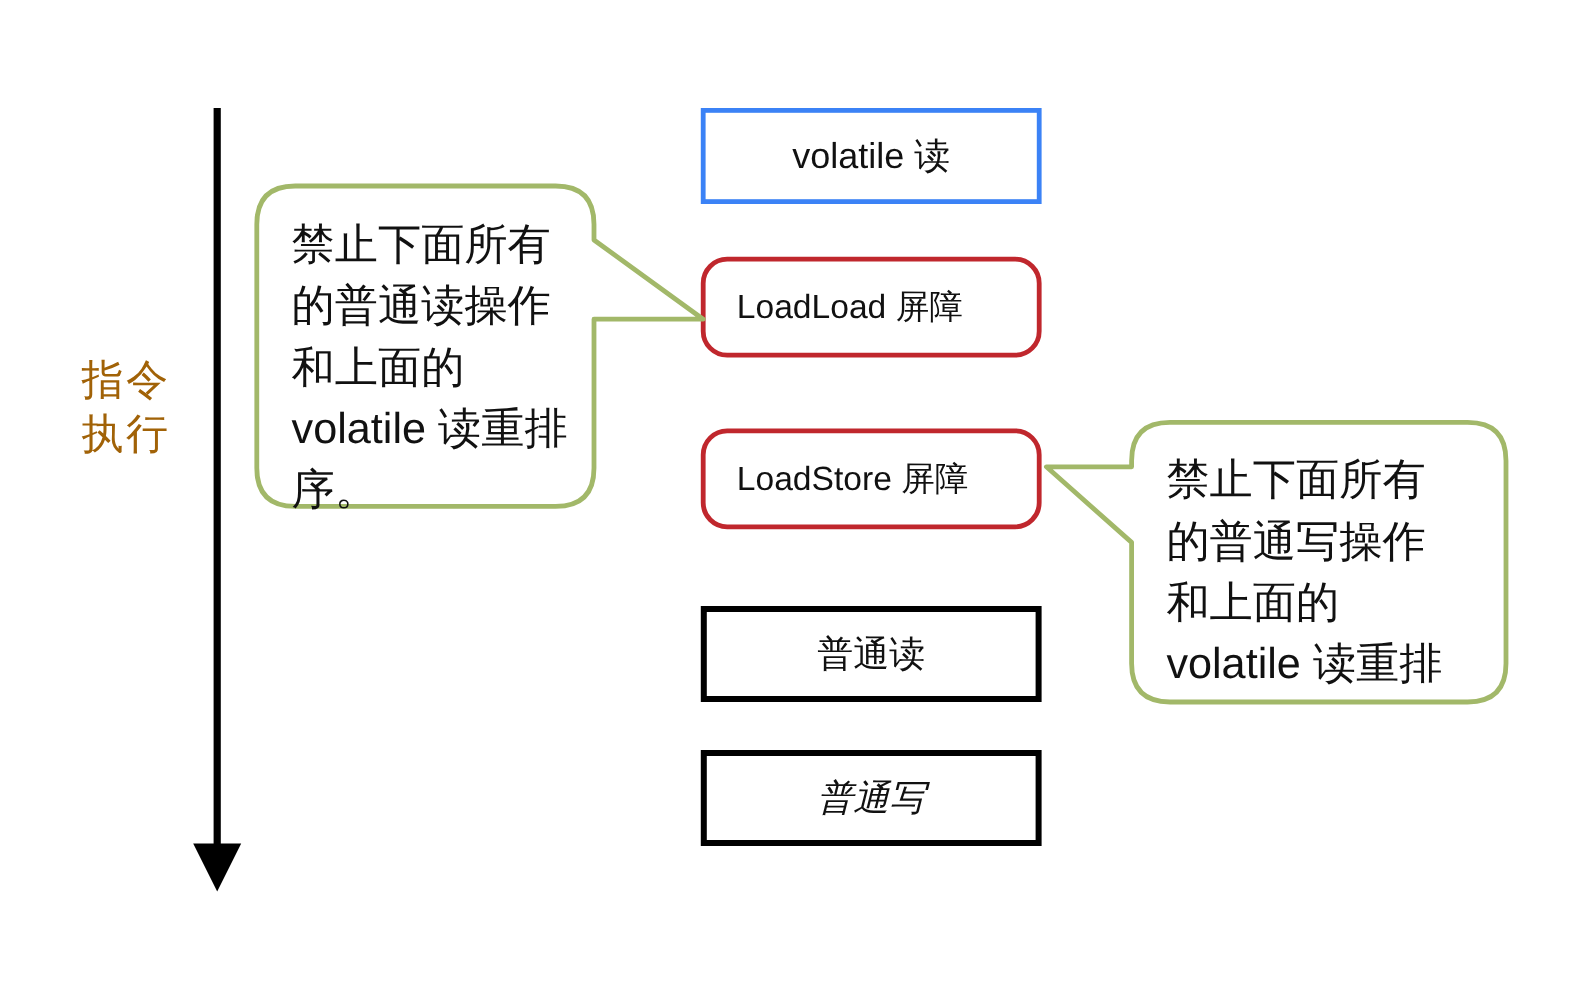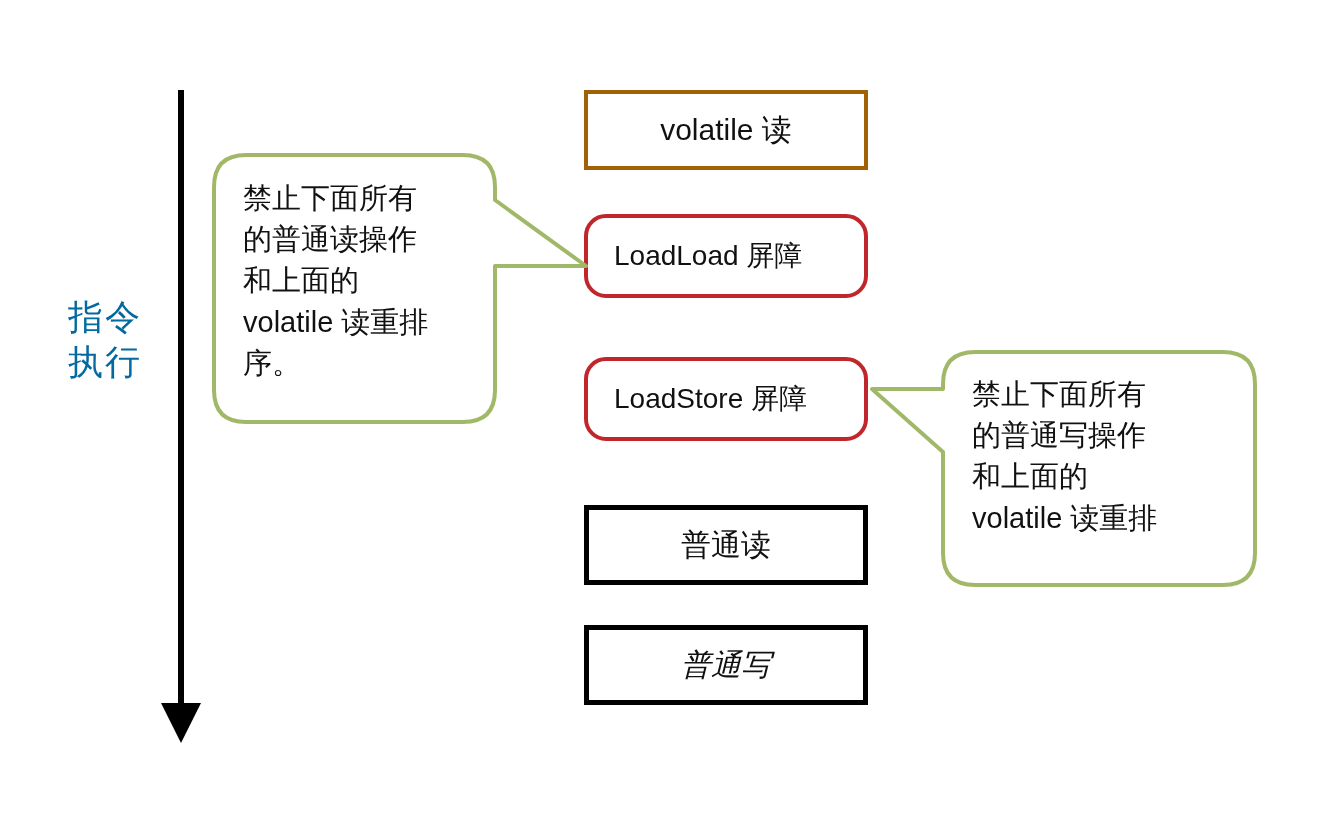--- a/index.html
+++ b/index.html
@@ -28,42 +28,42 @@
     pointer-events: none;
   }
   #axis-label {
     position: absolute;
     left: 40px;
     top: 295px;
     width: 130px;
     text-align: center;
     font-size: 35px;
     line-height: 1.28;
-    color: #0369a1;
+    color: #a16207;
     letter-spacing: 2px;
     white-space: pre-line;
   }
 
   
   .op-box {
     position: absolute;
     box-sizing: border-box;
     background: #ffffff;
     display: flex;
     align-items: center;
   }
   .op-box .op-label {
     width: 100%;
     font-size: 30px;
     color: #111111;
     white-space: nowrap;
   }
 
   .op-box.style-volatile {
-    border: 4px solid #a16207;
+    border: 4px solid #3b82f6;
     border-radius: 0;
     justify-content: center;
   }
   .op-box.style-volatile .op-label { text-align: center; }
 
   .op-box.style-barrier {
     border: 4px solid #C0272D;
     border-radius: 22px;
     justify-content: flex-end;
   }
@@ -85,21 +85,21 @@
     position: absolute;
   }
   .callout svg {
     position: absolute;
     left: 0;
     top: 0;
     overflow: visible;
   }
   .callout-text {
     position: absolute;
-    font-size: 29px;
+    font-size: 36px;
     line-height: 1.42;
     color: #111111;
     white-space: pre-line;
   }
 </style>
 </head>
 <body>
 
 <div id="canvas">
 

